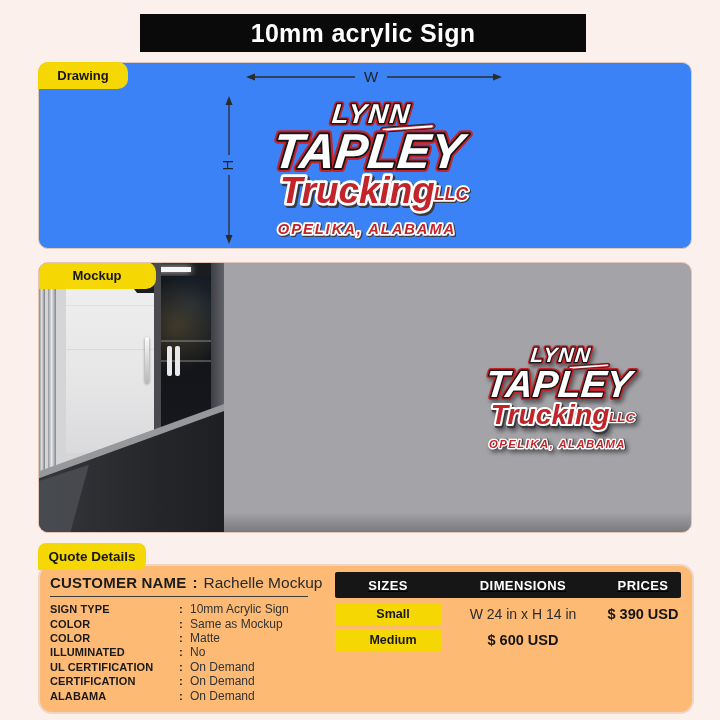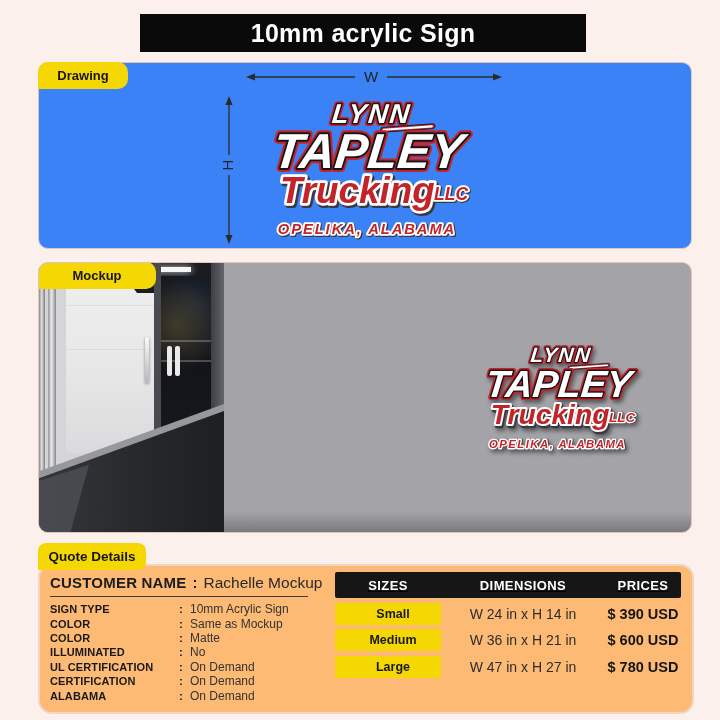--- a/index.html
+++ b/index.html
@@ -268,24 +268,18 @@
         <span>DIMENSIONS</span>
         <span>PRICES</span>
       </div>
       <div class="price-row">
         <button class="size-btn">Small</button>
         <span class="dims">W 24 in x H 14 in</span>
         <span class="price">$ 390 USD</span>
       </div>
       <div class="price-row">
         <button class="size-btn">Medium</button>
-        <span class="dims">W 36 in x H 21 in</span>
         <span class="price">$ 600 USD</span>
       </div>
-      <div class="price-row">
-        <button class="size-btn">Large</button>
-        <span class="dims">W 47 in x H 27 in</span>
-        <span class="price">$ 780 USD</span>
-      </div>
     </div>
   </div>
 
 </div>
 
 </body></html>

